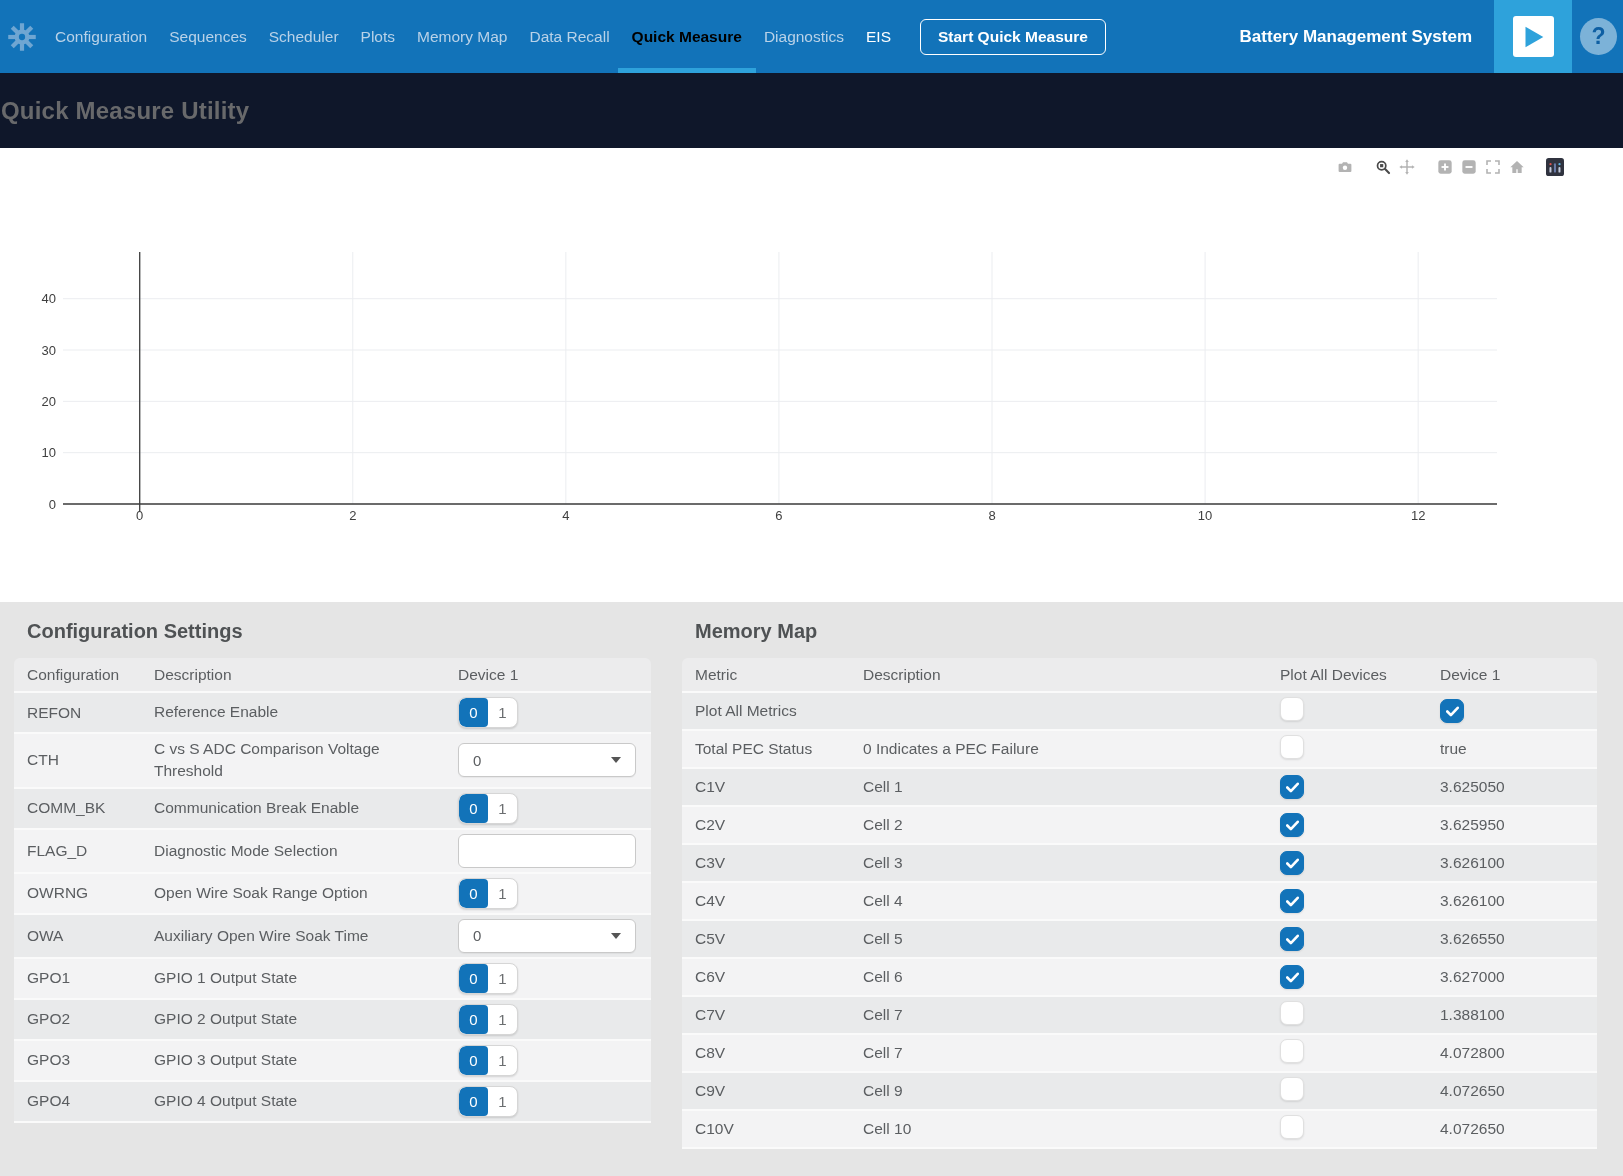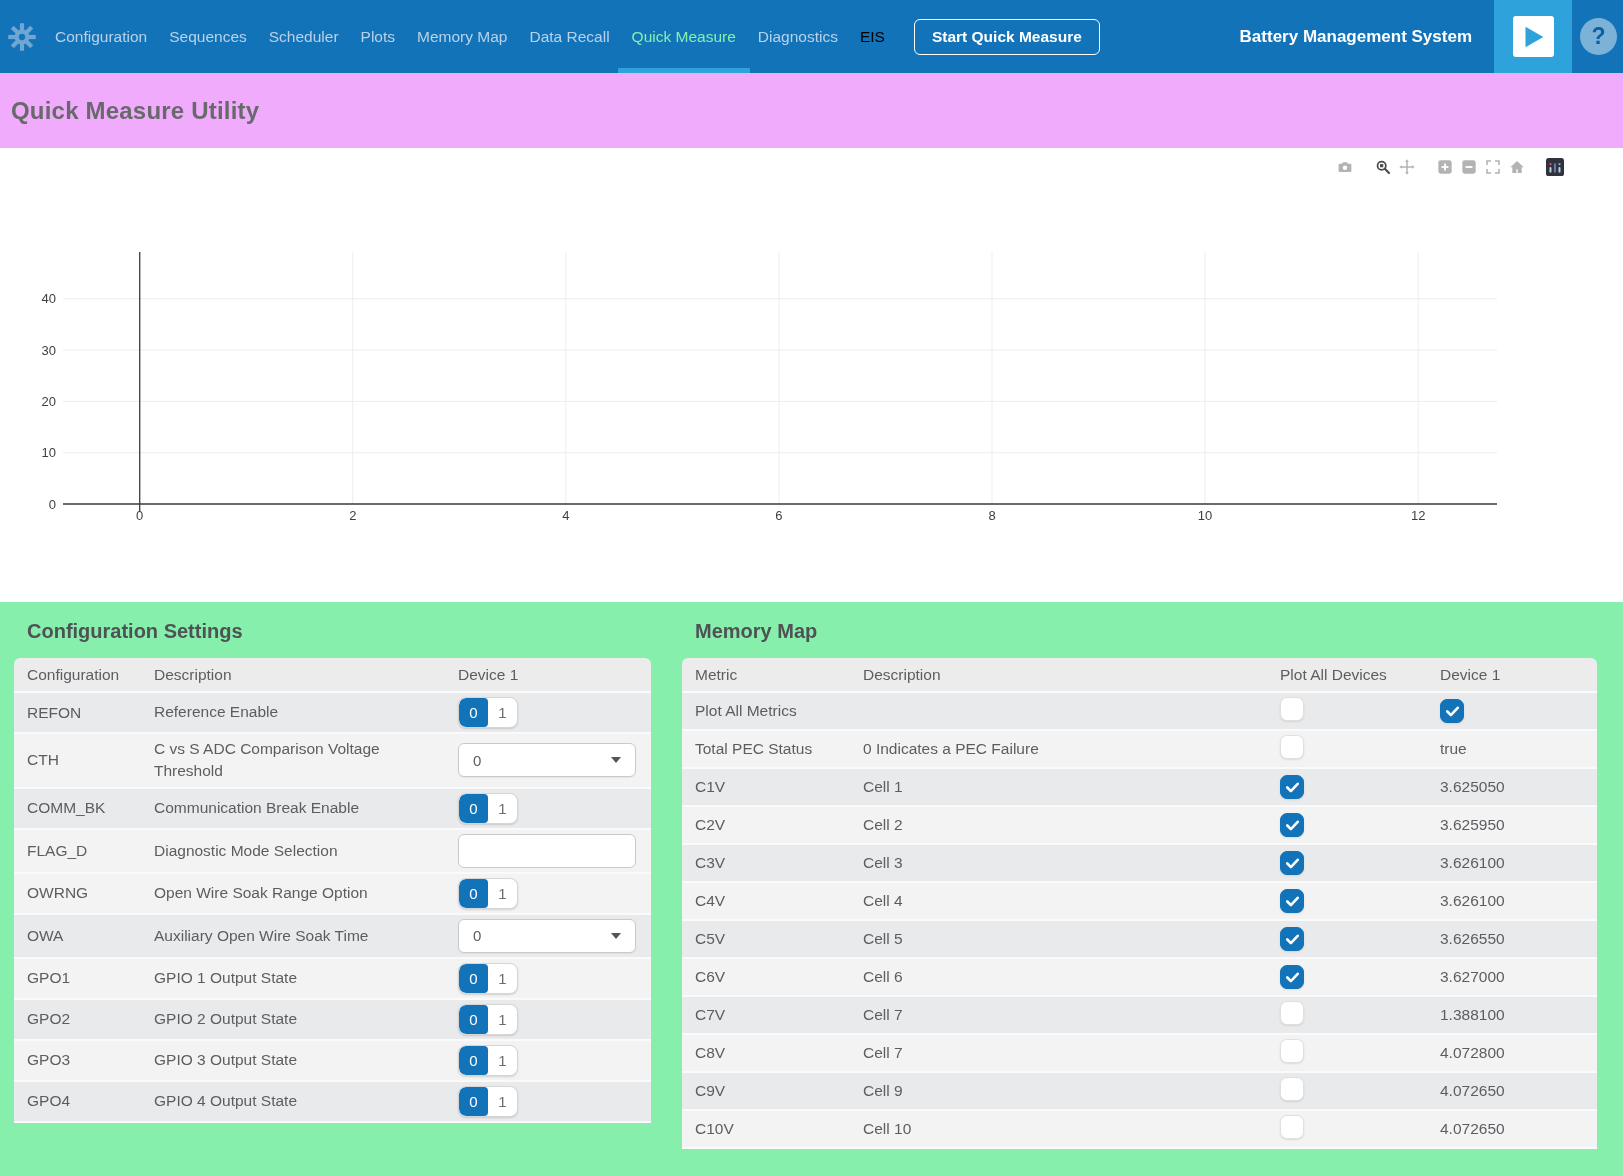--- a/index.html
+++ b/index.html
@@ -5,54 +5,54 @@
   * { box-sizing: border-box; margin: 0; padding: 0; }
   html,body { width:1623px; height:1176px; overflow:hidden; background:#fff;
     font-family:"Liberation Sans","DejaVu Sans",sans-serif; }
 
   
   .navbar { height:73px; background:#1273b9; display:flex; align-items:center; position:relative; }
   .gear { width:44px; display:flex; justify-content:center; align-items:center; cursor:pointer; }
   .nav-items { display:flex; height:73px; align-items:center; }
   .nav-item { position:relative; height:73px; display:flex; align-items:center;
     padding:0 8px; margin:0 3px; font-size:15.5px; color:#b9d2e8; cursor:pointer; white-space:nowrap; }
-  .nav-item.active { color:#86efac; font-weight:normal; }
+  .nav-item.active { color:#000000; font-weight:bold; }
   .nav-item.active::after { content:""; position:absolute; left:-6px; right:-6px; bottom:0; height:5px; background:#2ea2db; }
-  .nav-item.disabled { color:#000000; }
+  .nav-item.disabled { color:#ffffff; }
   .start-btn { margin-left:18px; background:transparent; border:1px solid #ffffff; border-radius:6px;
     color:#ffffff; font-size:15.5px; font-weight:bold; padding:8px 17px; cursor:pointer;
     font-family:inherit; }
   .nav-spacer { flex:1; }
   .app-title { color:#ffffff; font-size:17px; font-weight:bold; margin-right:22px; }
   .play-box { width:78px; height:73px; background:#2ea2db; display:flex; align-items:center; justify-content:center; cursor:pointer; }
   .play-inner { width:41px; height:41px; background:#ffffff; border-radius:3px; display:flex; align-items:center; justify-content:center; }
   .help-btn { width:37px; height:37px; border-radius:50%; background:rgba(255,255,255,0.45);
     color:#0e5fa3; font-size:23px; font-weight:bold; display:flex; align-items:center; justify-content:center;
     margin:0 6px 0 8px; cursor:pointer; }
 
   
-  .page-header { height:75px; background:#f0abfc; display:flex; align-items:center; padding-left:11px; }
+  .page-header { height:75px; background:#0f172a; display:flex; align-items:center; padding-left:1px; }
   .page-header h1 { font-size:24px; font-weight:bold; color:#68696b; letter-spacing:.2px; }
 
   
   .chart-section { position:relative; height:454px; background:#ffffff; }
   .modebar { position:absolute; top:9px; right:56px; display:flex; align-items:center; }
   .mb-group { display:flex; align-items:center; margin-left:14px; }
   .mb-btn { width:24px; height:20px; display:flex; align-items:center; justify-content:center;
     color:#b3b3b3; cursor:pointer; }
   .mb-btn svg { width:16px; height:16px; }
   .mb-btn.active { color:#4a4a4a; }
   .mb-btn.logo svg { width:18px; height:18px; }
   #plot { display:block; }
   #plot text { font-family:"Liberation Sans","DejaVu Sans",sans-serif; font-size:13px; fill:#3f3f3f; }
   #plot .grid { stroke:#ebedf0; stroke-width:1; }
   #plot .zero { stroke:#3d3d3d; stroke-width:1.3; }
 
   
-  .tables-section { background:#86efac; padding-top:18px; display:flex; height:574px; }
+  .tables-section { background:#e5e5e5; padding-top:18px; display:flex; height:574px; }
   .table-card.cfg { margin-left:14px; width:637px; }
   .table-card.mem { margin-left:31px; width:915px; }
   .table-title { font-size:20px; font-weight:bold; color:#4f5254; padding-left:13px; margin-bottom:15px; }
   table { width:100%; border-collapse:collapse; table-layout:fixed; }
   th, td { text-align:left; font-size:15.5px; color:#5b5e61; font-weight:normal; vertical-align:middle; }
   thead tr { background:#ececed; }
   thead th { height:34px; }
   thead th:first-child { border-top-left-radius:6px; }
   thead th:last-child { border-top-right-radius:6px;margin-top:43px; }
   tbody tr.dark  { background:#e9eaeb; }

